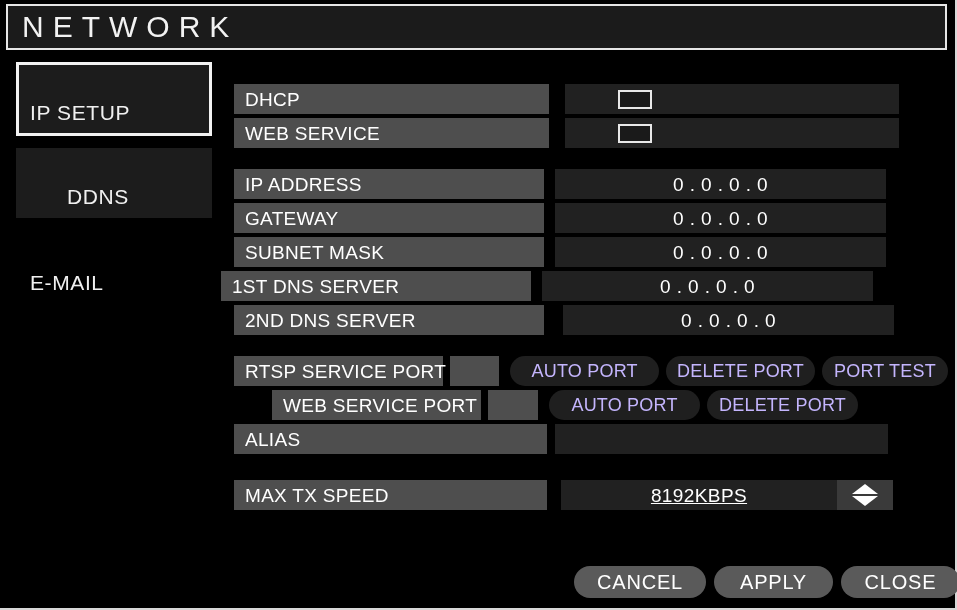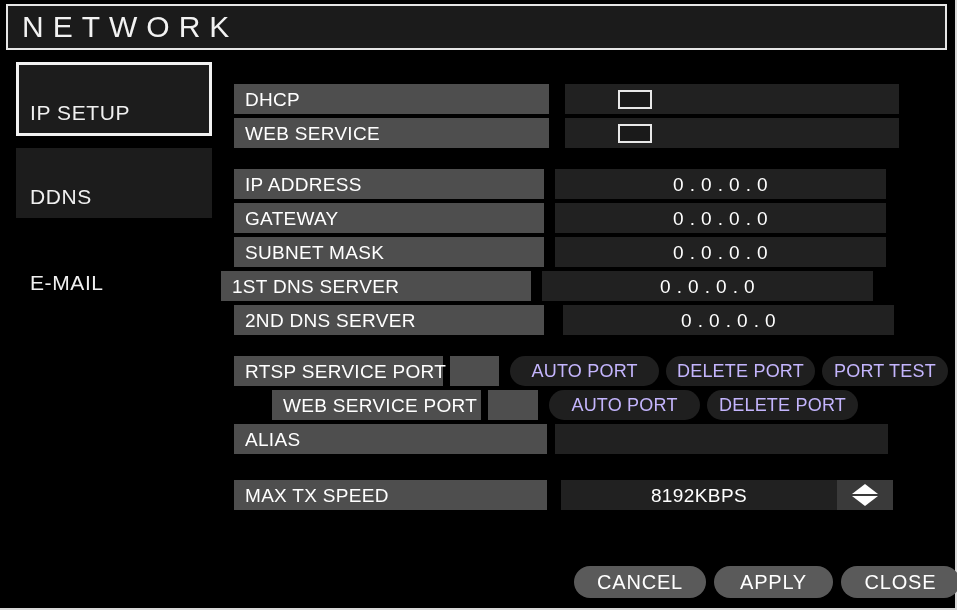--- a/index.html
+++ b/index.html
@@ -83,20 +83,21 @@
     top: 6px;
     height: 74px;
     background: #1c1c1c;
     border: 3px solid #f2f2f2;
   }
   .tab-selected .tab-label { padding-left: 11px; padding-bottom: 8px; }
   .tab-dim {
     top: 92px;
     height: 70px;
     background: #1c1c1c;
+    padding-left: 37px;
   }
   .tab-plain {
     top: 178px;
     height: 70px;
     background: transparent;
   }
 
   
   #panel {
     position: absolute;
@@ -357,21 +358,21 @@
         </div>
         <div class="val" style="width:333px; margin-left:8px;">
           <span class="val-text"></span>
         </div>
       </div>
 
       <div class="row" style="left:16px; top:424px; width:665px;">
         <div class="lbl" style="width:313px;">
           <span class="lbl-text">MAX TX SPEED</span>
         </div>
-        <div class="val" style="width:276px; margin-left:14px;">
+        <div class="val" style="width:276px; margin-left:14px;text-decoration:underline;">
           <span class="val-text">8192KBPS</span>
         </div>
         <div class="spinner">
           <div class="tri-up"></div>
           <div class="tri-down"></div>
         </div>
       </div>
 
       <div class="action" style="left:356px; top:510px; width:132px;">
         <span class="action-text">CANCEL</span>

